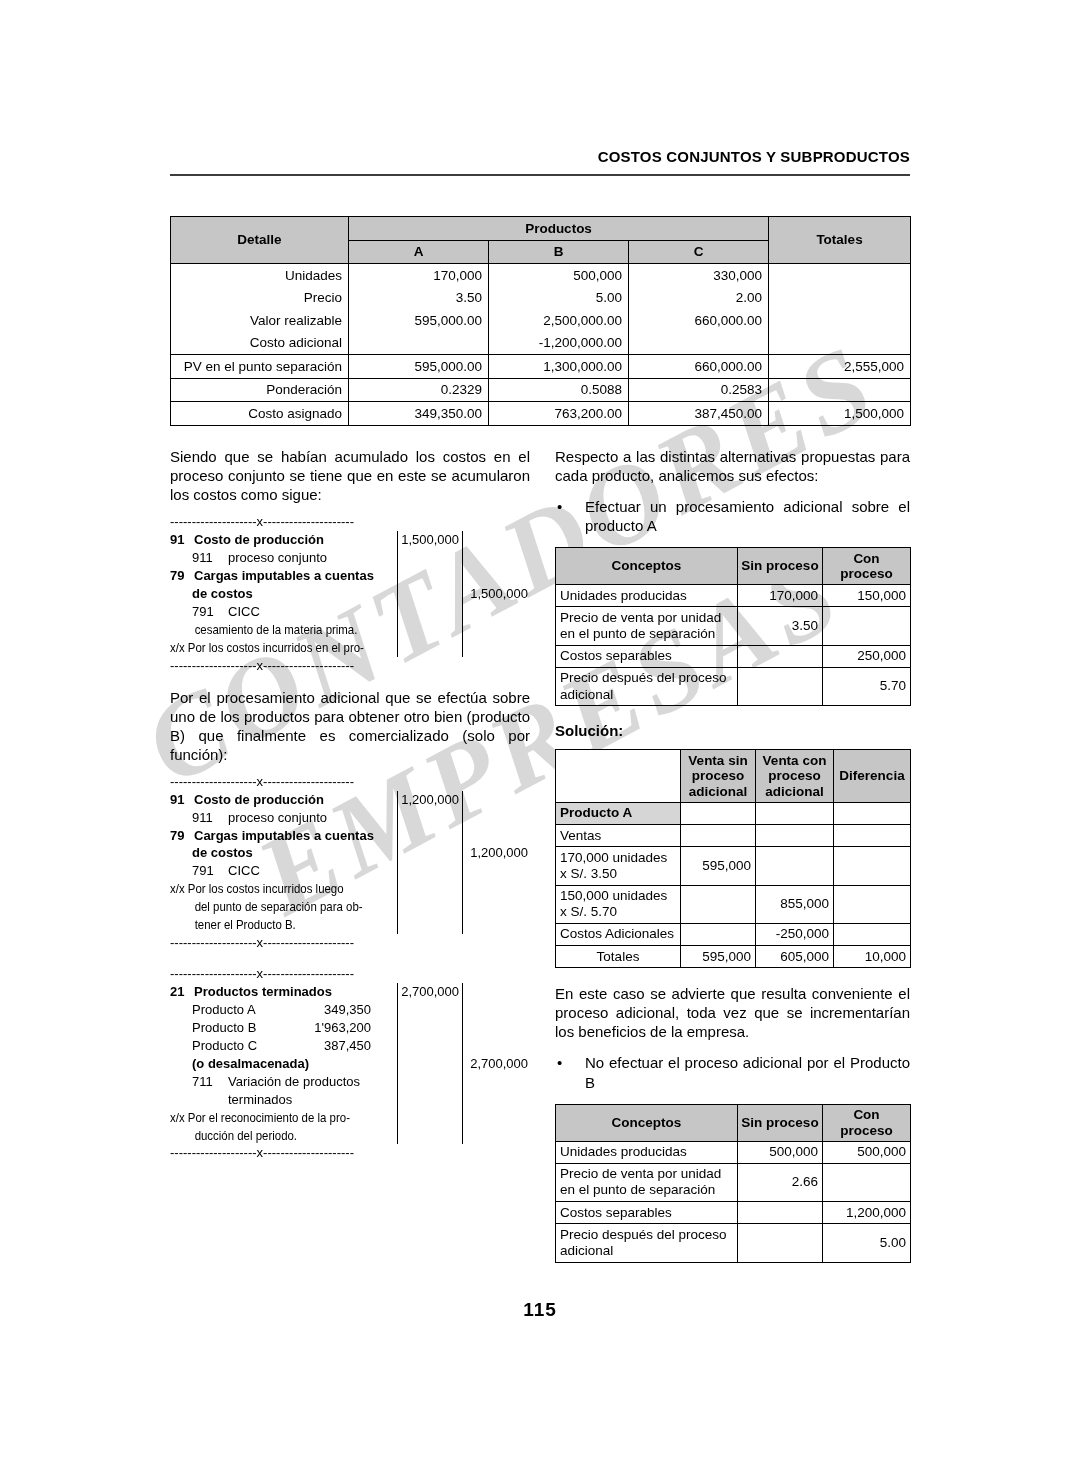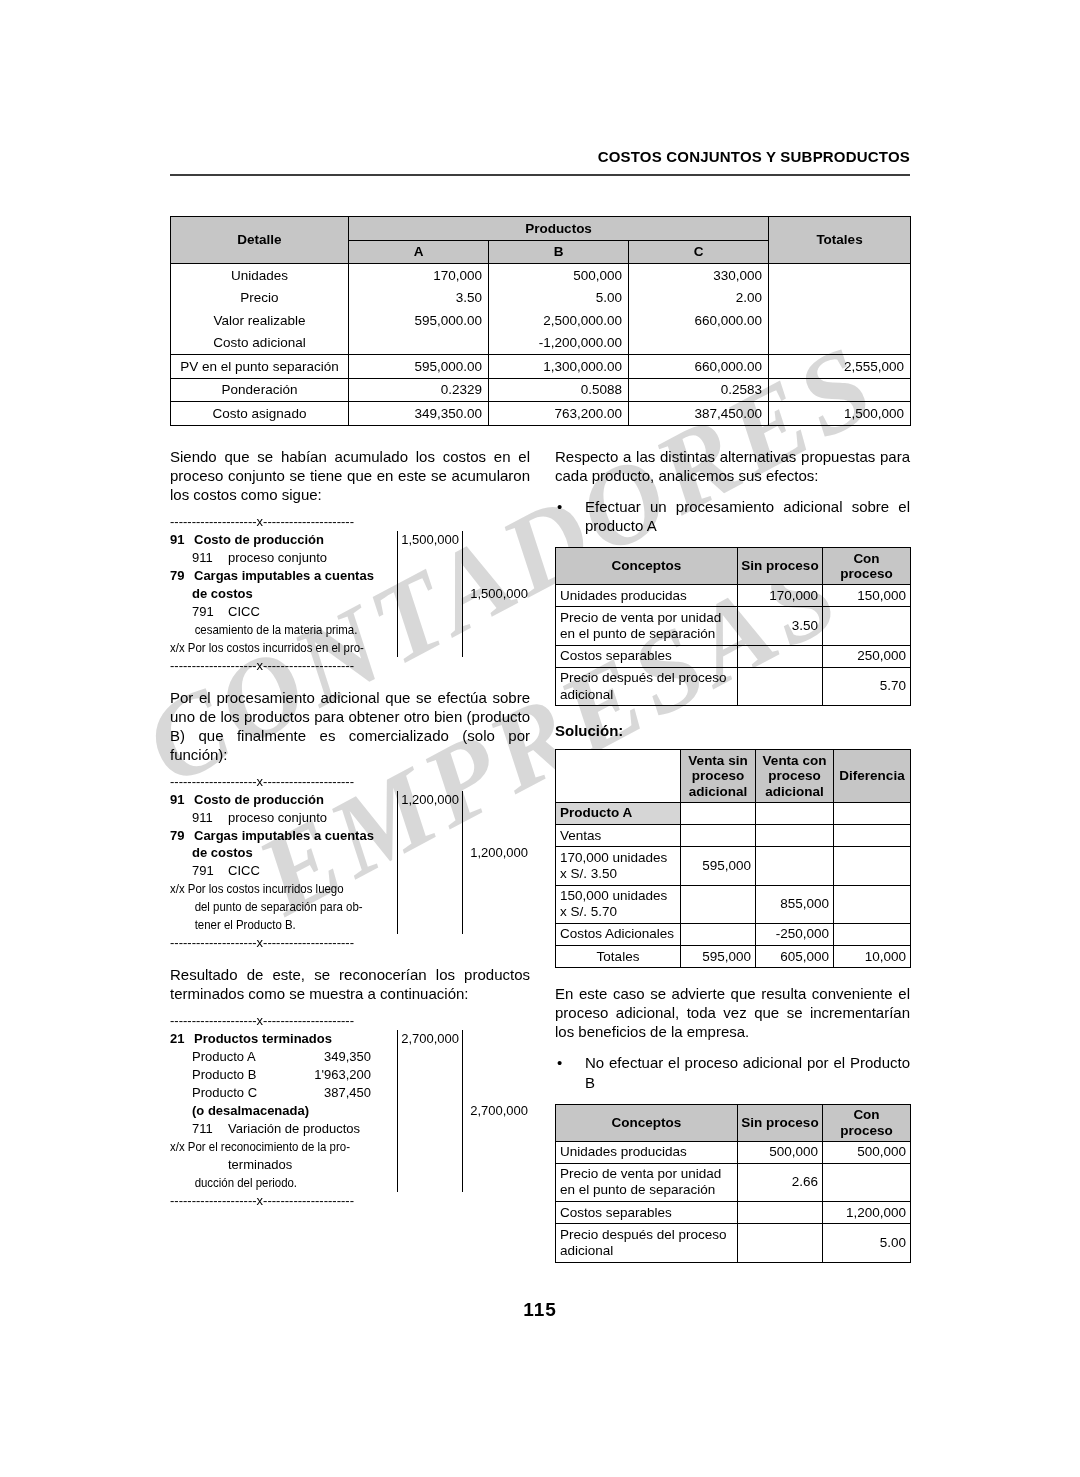--- a/index.html
+++ b/index.html
@@ -30,21 +30,21 @@
   
   table.main {
     width:100%; border-collapse:collapse; table-layout:fixed;
     font-size:13.5px; margin-top:40px; line-height:1.3;
   }
   table.main th {
     background:#c6c6c6; border:1px solid #000; font-weight:bold;
     text-align:center; padding:2.5px 4px;
   }
   table.main td { border:1px solid #000; padding:2.5px 6px; }
-  table.main td.lbl { text-align:center; }
+  table.main td.lbl { text-align:right; }
   table.main td.num { text-align:right; }
   table.main td.nbb { border-bottom-style:hidden; }
 
   .cols { display:flex; gap:25px; margin-top:21px; }
   .colL { width:360px; }
   .colR { width:355px; }
 
   p.body { font-size:15px; line-height:1.27; text-align:justify; }
   .colL p.body { margin-bottom:9px; }
   .mt16 { margin-top:16px; }
@@ -263,21 +263,20 @@
               <div class="jcredit"></div>
             </div>
             <div class="jrow">
               <div class="jtext notec">tener el Producto B.</div>
               <div class="jdebit"></div>
               <div class="jcredit"></div>
             </div>
           </div>
           <div class="dash">--------------------x---------------------</div>
         </div>
-      <p class="body">Resultado de este, se reconocerían los productos terminados como se muestra a continuación:</p>
       <div class="entry" id="entry3">
           <div class="dash">--------------------x---------------------</div>
           <div class="jbody">
             <div class="jrow">
               <div class="jtext acct"><span class="jnum">21</span><span>Productos terminados</span></div>
               <div class="jdebit">2,700,000</div>
               <div class="jcredit"></div>
             </div>
             <div class="jrow">
               <div class="jtext inner">
@@ -307,26 +306,26 @@
               <div class="jtext contb">(o desalmacenada)</div>
               <div class="jdebit"></div>
               <div class="jcredit">2,700,000</div>
             </div>
             <div class="jrow">
               <div class="jtext sub"><span class="jnum">711</span><span>Variación de productos</span></div>
               <div class="jdebit"></div>
               <div class="jcredit"></div>
             </div>
             <div class="jrow">
+              <div class="jtext cont2">terminados</div>
+              <div class="jdebit"></div>
+              <div class="jcredit"></div>
+            </div>
+            <div class="jrow">
               <div class="jtext note">x/x Por el reconocimiento de la pro-</div>
-              <div class="jdebit"></div>
-              <div class="jcredit"></div>
-            </div>
-            <div class="jrow">
-              <div class="jtext cont2">terminados</div>
               <div class="jdebit"></div>
               <div class="jcredit"></div>
             </div>
             <div class="jrow">
               <div class="jtext notec">ducción del periodo.</div>
               <div class="jdebit"></div>
               <div class="jcredit"></div>
             </div>
           </div>
           <div class="dash">--------------------x---------------------</div>

